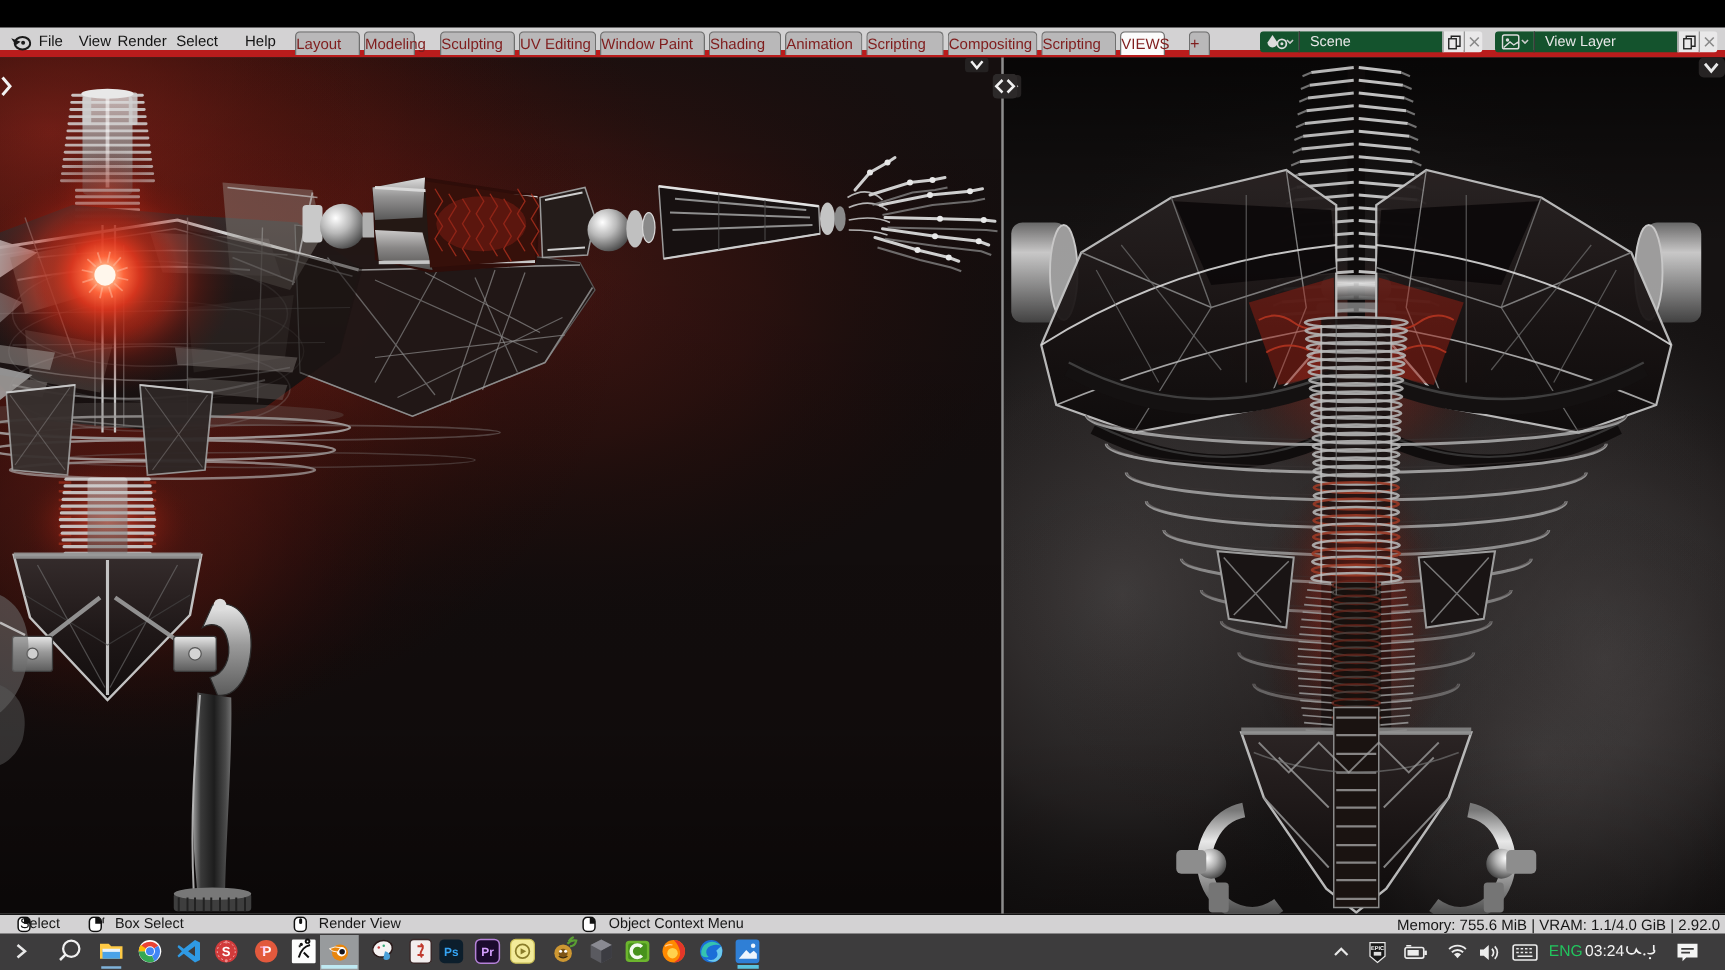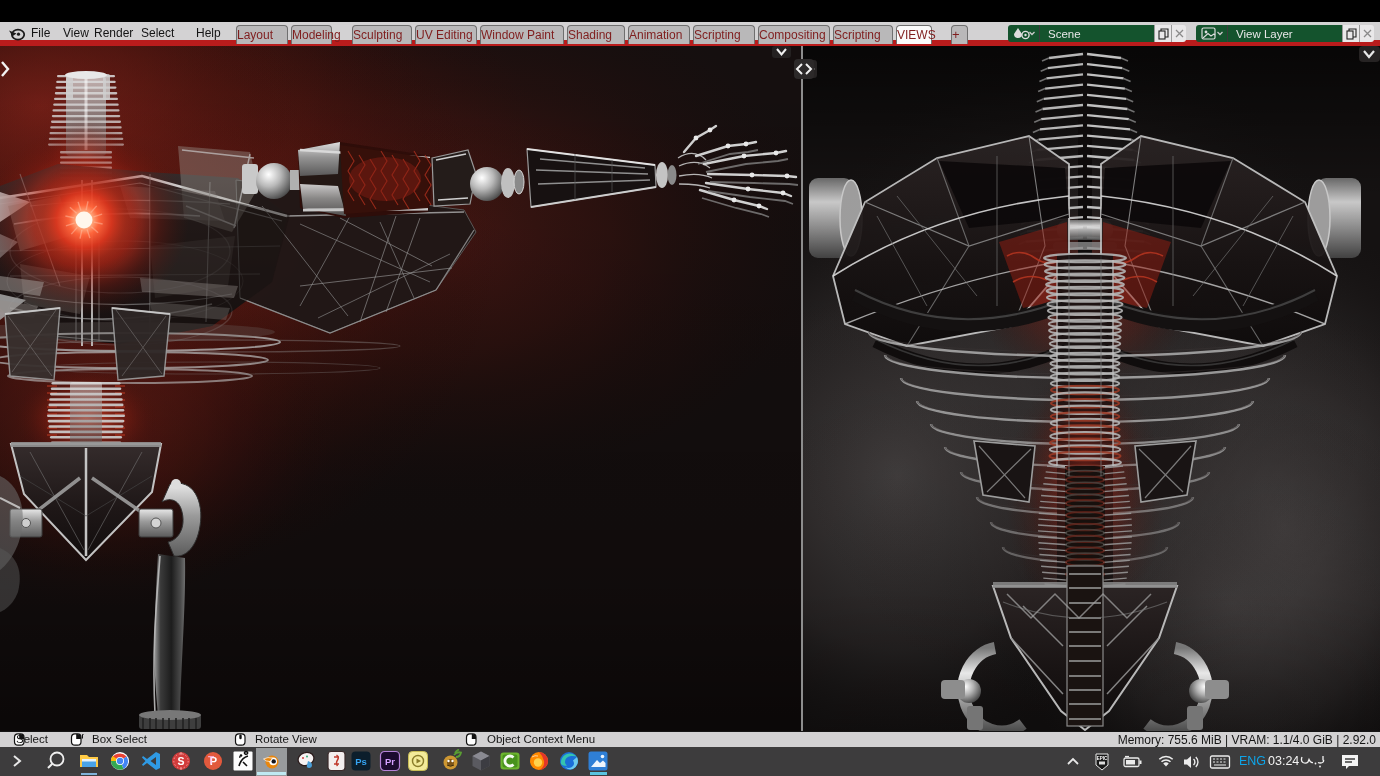--- a/index.html
+++ b/index.html
@@ -676,21 +676,21 @@
       <svg class="abs" style="left:70px;top:1px" width="14" height="13" viewBox="0 0 14 13">
         <rect x="1.5" y="0.8" width="9.5" height="11.4" rx="3.4" fill="#fff" stroke="#111" stroke-width="1.2"></rect>
         <path d="M6.2,1 L6.2,6 L11,6 L11,4 A4,3.4 0 0 0 6.2,1 Z" fill="#111"></path>
         <path d="M12.5,1.5 v4 M12.5,1.5 h1" stroke="#111" stroke-width="1"></path>
       </svg>
       <div class="abs" style="left:92px;top:1px">Box Select</div>
       <svg class="abs" style="left:234px;top:1px" width="14" height="13" viewBox="0 0 14 13">
         <rect x="1.5" y="0.8" width="9.5" height="11.4" rx="3.4" fill="#fff" stroke="#111" stroke-width="1.2"></rect>
         <rect x="5.3" y="1.6" width="2.4" height="4.6" rx="1.2" fill="#111"></rect>
       </svg>
-      <div class="abs" style="left:255px;top:1px">Rotate View</div>
+      <div class="abs" style="left:255px;top:1px">Render View</div>
       <svg class="abs" style="left:465px;top:1px" width="14" height="13" viewBox="0 0 14 13">
         <rect x="1.5" y="0.8" width="9.5" height="11.4" rx="3.4" fill="#fff" stroke="#111" stroke-width="1.2"></rect>
         <path d="M6.8,1 L6.8,6 L11,6 L11,4 A4,3.4 0 0 0 6.8,1 Z" fill="#111"></path>
       </svg>
       <div class="abs" style="left:487px;top:1px">Object Context Menu</div>
       <div class="abs" style="right:4px;top:1px;font-size:12px">Memory: 755.6 MiB | VRAM: 1.1/4.0 GiB | 2.92.0</div>
     </div>
     <div class="abs" id="taskbar">
       <div class="abs" style="left:256px;top:1px;width:31px;height:28px;background:#989b9d"></div>
       <div class="abs" style="left:257px;top:25px;width:29px;height:3px;background:#bfe9f2"></div>
@@ -820,21 +820,21 @@
         <path d="M9.7,14 a3.4,3.4 0 0 1 4.6,0" stroke="#ececec" stroke-width="1.4" fill="none"></path>
       </svg>
       <svg class="abs" style="left:1179px;top:3px" width="24" height="24" viewBox="0 0 24 24">
         <path d="M5,9.5 h3 l4,-3.5 v12 l-4,-3.5 h-3 Z" fill="#ececec"></path>
         <path d="M14.5,9 a4,4 0 0 1 0,6 M16.8,7 a7,7 0 0 1 0,10" stroke="#ececec" stroke-width="1.4" fill="none"></path>
       </svg>
       <svg class="abs" style="left:1208px;top:3px" width="24" height="24" viewBox="0 0 24 24">
         <rect x="2.5" y="6" width="19" height="12" rx="1.5" fill="none" stroke="#ececec" stroke-width="1.3"></rect>
         <path d="M5,9 h2 M8.5,9 h2 M12,9 h2 M15.5,9 h2 M5,12 h2 M8.5,12 h2 M12,12 h2 M15.5,12 h2 M6,15 h12" stroke="#ececec" stroke-width="1.2"></path>
       </svg>
-      <div class="abs" style="left:1239px;top:7px;color:#0ea5e9;font-size:12.5px">ENG</div>
+      <div class="abs" style="left:1239px;top:7px;color:#22c55e;font-size:12.5px">ENG</div>
       <div class="abs" style="left:1268px;top:7px;color:#f2f2f2;font-size:12.5px">03:24</div>
       <svg class="abs" style="left:1300px;top:6px" width="26" height="16" viewBox="0 0 26 16">
 <path d="M2,4 q-1.5,4 1,5.5 q3,1.5 5,-0.5 l1,-2.5 q1.5,3.5 4,3" stroke="#f2f2f2" stroke-width="1.3" fill="none"></path>
 <circle cx="15.5" cy="10.5" r="0.9" fill="#f2f2f2"></circle>
 <path d="M18,9.5 q2,1 4.5,0 q1.5,-0.8 1,-2.5 M23,3 v4.5" stroke="#f2f2f2" stroke-width="1.3" fill="none"></path>
 <circle cx="20" cy="13.5" r="0.9" fill="#f2f2f2"></circle>
 </svg>
       <svg class="abs" style="left:1338px;top:3px" width="24" height="24" viewBox="0 0 24 24">
         <path d="M4,5 h16 v11 h-9 l-3,3 v-3 h-4 Z" fill="#f4f4f4"></path>
         <path d="M7,9 h10 M7,12 h7" stroke="#3d3c3d" stroke-width="1.4"></path>

